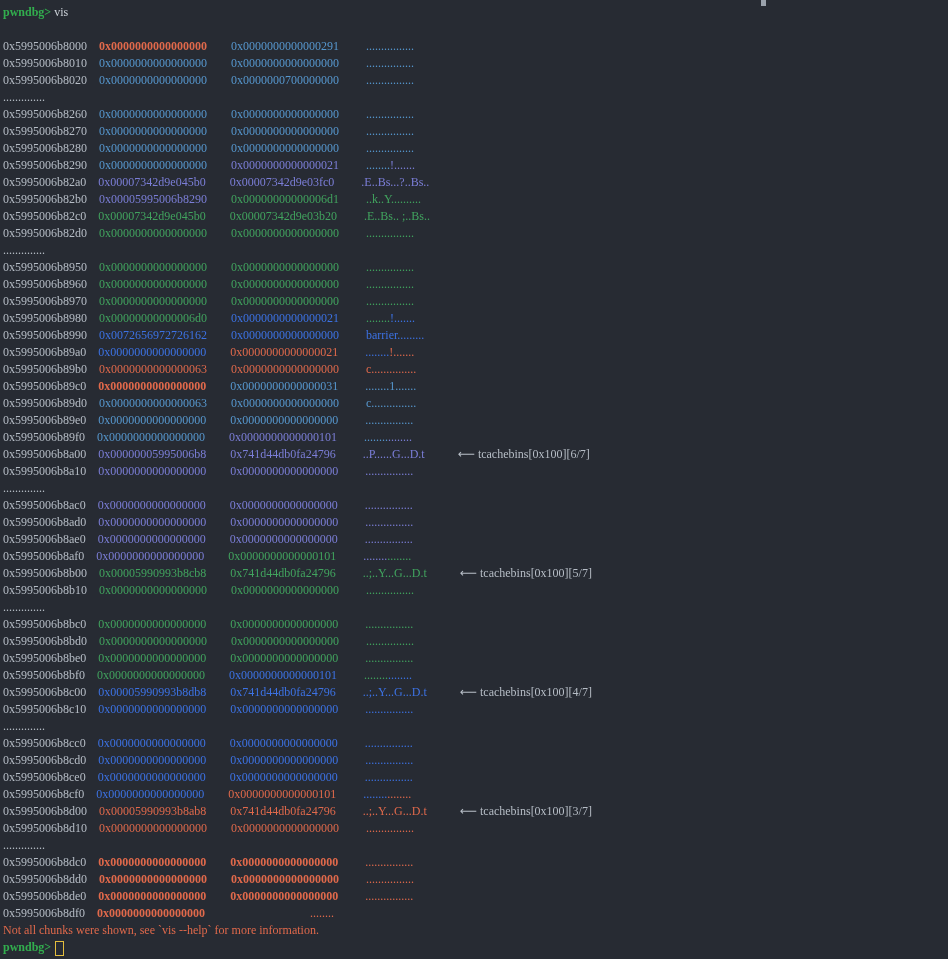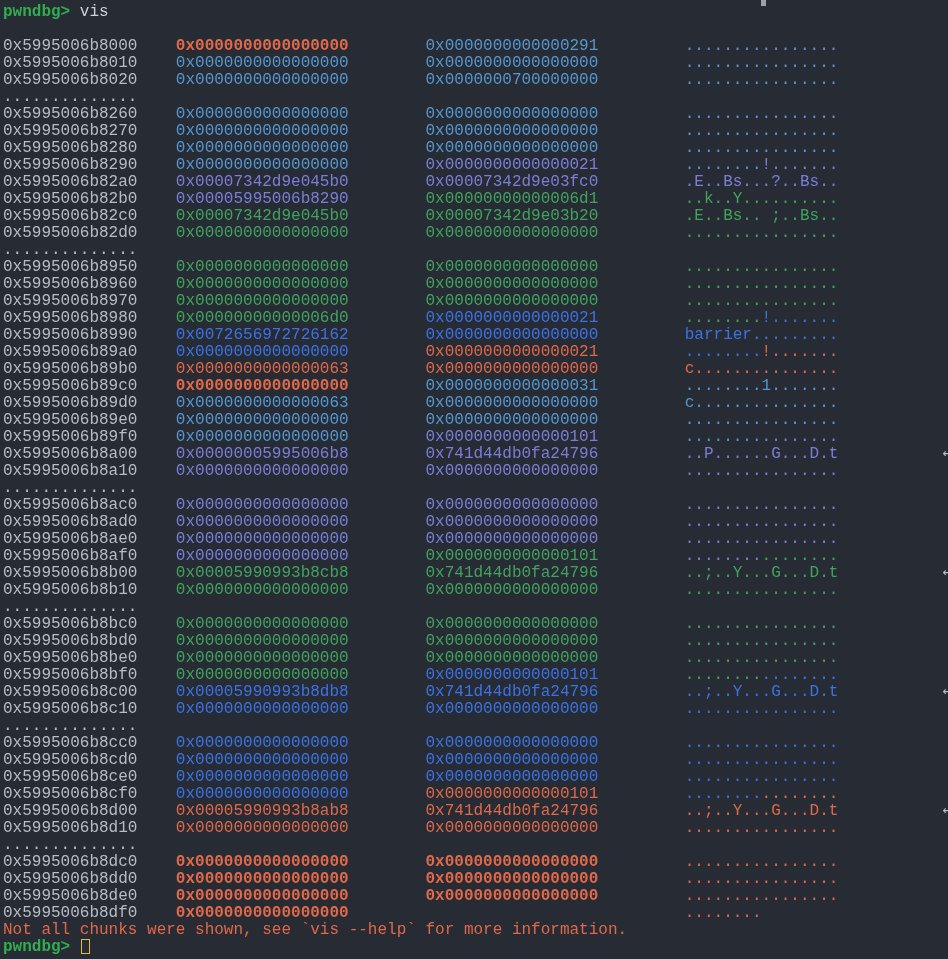--- a/index.html
+++ b/index.html
@@ -1,19 +1,19 @@
 <!DOCTYPE html>
 <html><head>
 <meta charset="utf-8">
 <style>
   html,body{margin:0;padding:0;background:#272b33;}
   body{width:948px;height:959px;overflow:hidden;position:relative;}
   #terminal{
-    font-family:Liberation Mono, monospace;
-    font-size:16px;
+    font-family:Liberation Serif, serif;
+    font-size:12px;
     line-height:17px;
     white-space:pre;
     padding:4px 8px 0 3px;
     color:#b6bdc6;
   }
   .line{height:17px;}
   .seg{white-space:pre;}
   .b{font-weight:bold;}
   #cursor{
     display:inline-block;

